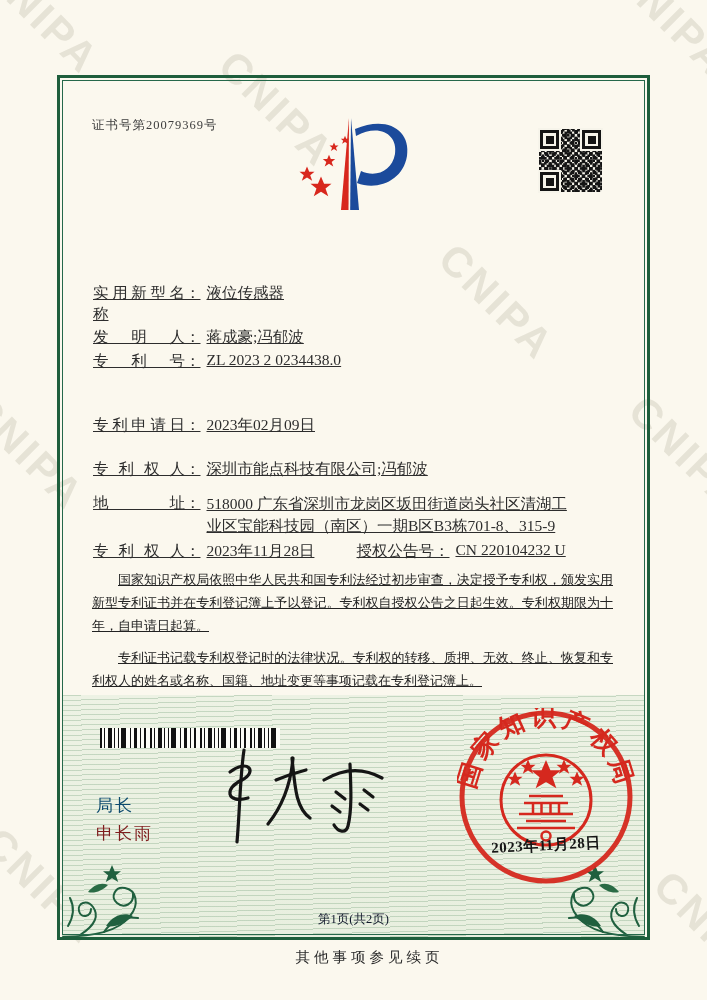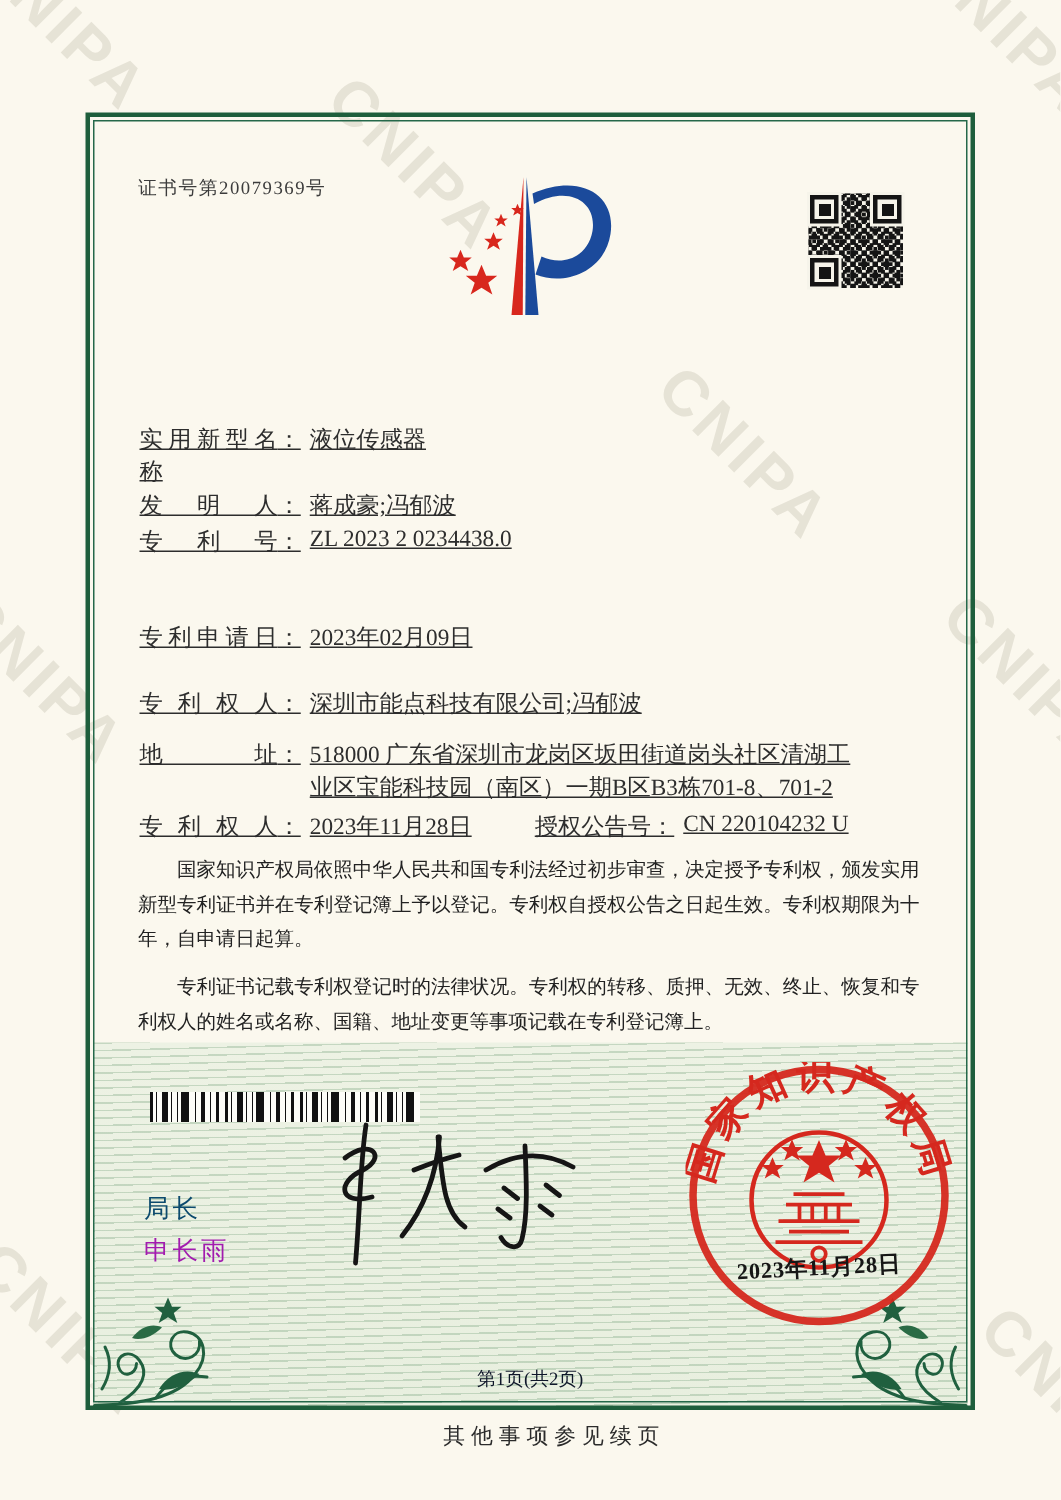--- a/index.html
+++ b/index.html
@@ -45,33 +45,33 @@
 
   .frow{position:absolute;left:93px;display:flex;font-size:15.5px;color:#2d2d2d;align-items:flex-start;text-decoration:underline;}
   .lbl{width:92px;flex:none;text-align:justify;text-align-last:justify;}
   .colon{flex:none;margin-right:6px;}
   .val{white-space:nowrap;}
   .val-wrap{white-space:normal;width:408px;line-height:22px;}
   .grant-val{width:150px;flex:none;}
 
   .paras{position:absolute;left:92px;top:568px;width:521px;font-size:13px;line-height:23px;
          color:#222;text-align:justify;}
-  .paras p{margin:0;text-indent:2em;}
+  .paras p{margin:0;text-indent:2em;text-decoration:underline;}
   .paras p + p{margin-top:9px;}
 
   .barcode{left:100px;top:728px;width:180px;height:20px;background-repeat:repeat-x;
      background-size:50px 20px;
      background-image:linear-gradient(90deg,
        #111 0 2px,#fdfdf8 2px 4px,#111 4px 5px,#fdfdf8 5px 8px,#111 8px 12px,#fdfdf8 12px 14px,
        #111 14px 15px,#fdfdf8 15px 18px,#111 18px 19px,#fdfdf8 19px 21px,#111 21px 26px,
        #fdfdf8 26px 30px,#111 30px 31px,#fdfdf8 31px 34px,#111 34px 37px,#fdfdf8 37px 40px,
        #111 40px 41px,#fdfdf8 41px 44px,#111 44px 46px,#fdfdf8 46px 50px);}
 
   .sig-title{left:96px;top:794px;font-size:17px;color:#0c4a6e;letter-spacing:2px;text-align:right;}
-  .sig-name{left:96px;top:822px;font-size:17px;color:#a21caf;letter-spacing:2px;text-align:center;}
+  .sig-name{left:96px;top:822px;font-size:17px;color:#7f1d1d;letter-spacing:2px;text-align:center;}
   .signature{left:196px;top:742px;width:205px;height:108px;}
 
   .seal{left:457px;top:708px;width:178px;height:178px;}
   .seal svg{position:absolute;inset:0;}
   .seal-date{position:absolute;left:0;right:0;top:128px;text-align:center;font-size:15px;
              font-weight:600;color:#161616;transform:rotate(-3deg);letter-spacing:0.5px;}
 
   .page-num{left:57px;top:911px;width:593px;text-align:center;font-size:12.5px;color:#0f172a;}
   .note{left:16px;top:948px;width:707px;text-align:center;font-size:14.5px;letter-spacing:4px;color:#2b2b2b;}
 </style>
@@ -163,21 +163,21 @@
     <span class="val">2023年02月09日</span>
   </div>
   <div class="frow" style="top:459px">
     <span class="lbl">专利权人</span>
       <span class="colon">：</span>
     <span class="val">深圳市能点科技有限公司;冯郁波</span>
   </div>
   <div class="frow" style="top:493px">
     <span class="lbl">地址</span>
       <span class="colon">：</span>
-    <span class="val val-wrap"><span>518000 广东省深圳市龙岗区坂田街道岗头社区清湖工</span><br><span>业区宝能科技园（南区）一期B区B3栋701-8、701-2</span></span>
+    <span class="val val-wrap"><span>518000 广东省深圳市龙岗区坂田街道岗头社区清湖工</span><br><span>业区宝能科技园（南区）一期B区B3栋701-8、315-9</span></span>
   </div>
   <div class="frow" style="top:541px">
     <span class="lbl">专利权人</span>
       <span class="colon">：</span>
     <span class="val grant-val">2023年11月28日</span>
     <span>授权公告号</span>
       <span class="colon">：</span>
     <span class="val">CN 220104232 U</span>
   </div>
 

